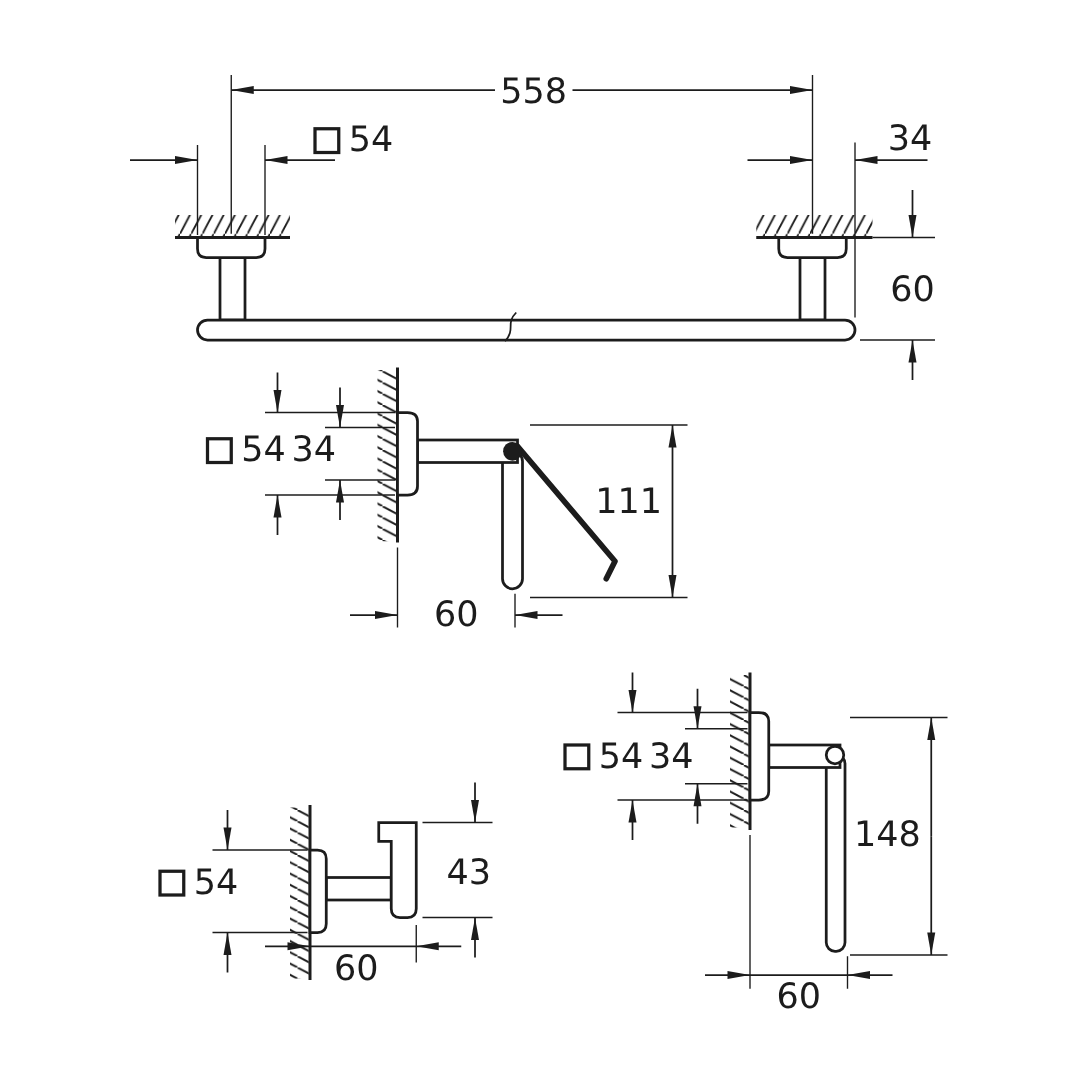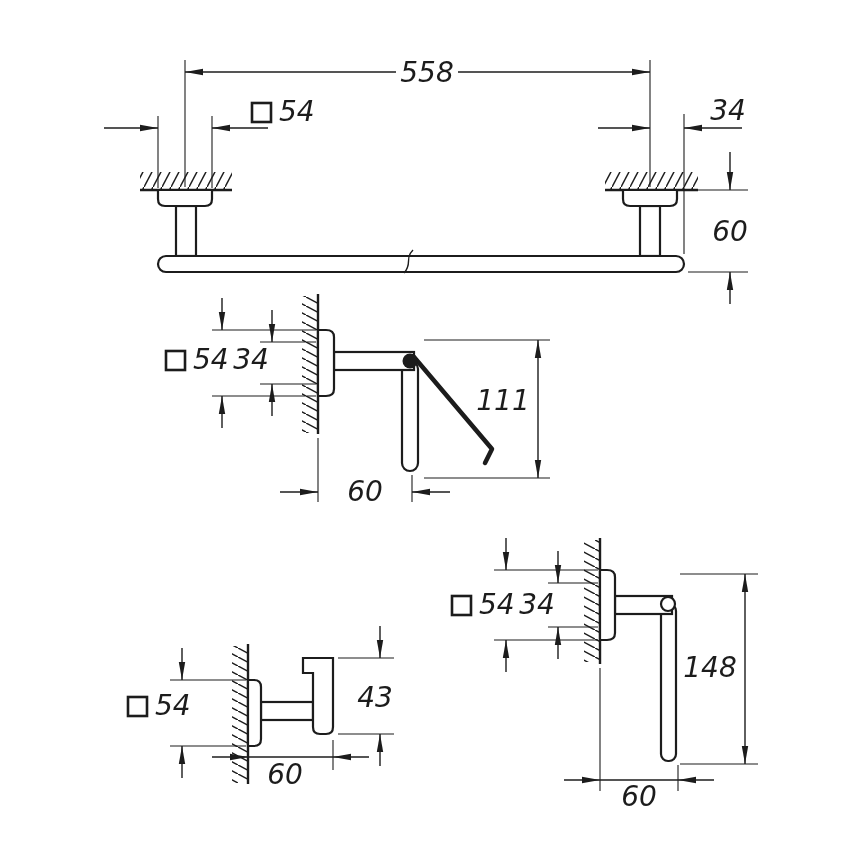--- a/index.html
+++ b/index.html
@@ -9,21 +9,20 @@
     width: 868px;
     height: 868px;
     font-family: "DejaVu Sans", "Liberation Sans", sans-serif;
   }
   #stage {
     position: relative;
     width: 868px;
     height: 868px;
     background: #ffffff;
     overflow: hidden;
-    font-style: italic;
   }
   svg text {
     font-family: "DejaVu Sans", "Liberation Sans", sans-serif;
     font-size: 28px;
     fill: #1c1c1c;
   }
   .obj  { fill: #ffffff; stroke: #1c1c1c; stroke-width: 2.2; }
   .wall { stroke: #1c1c1c; stroke-width: 2.4; }
   .dim  { stroke: #1c1c1c; stroke-width: 1.4; fill: none; }
   .ext  { stroke: #1c1c1c; stroke-width: 1.1; fill: none; }

